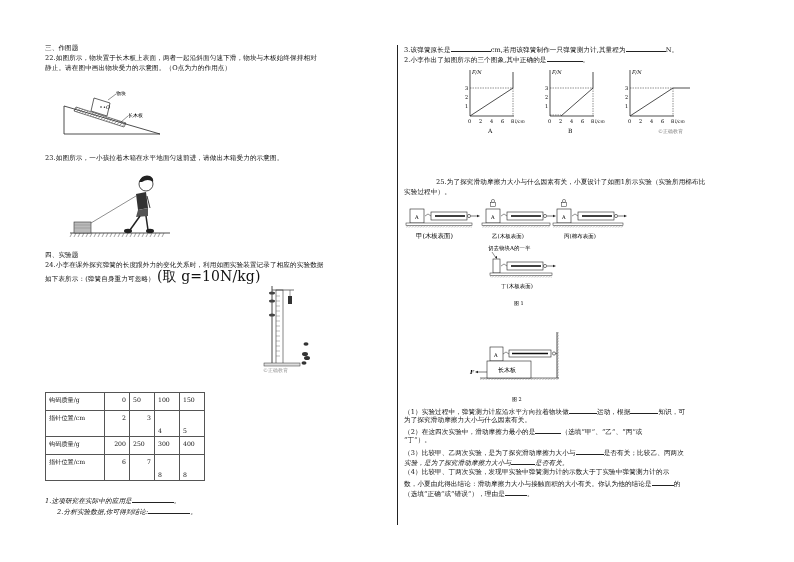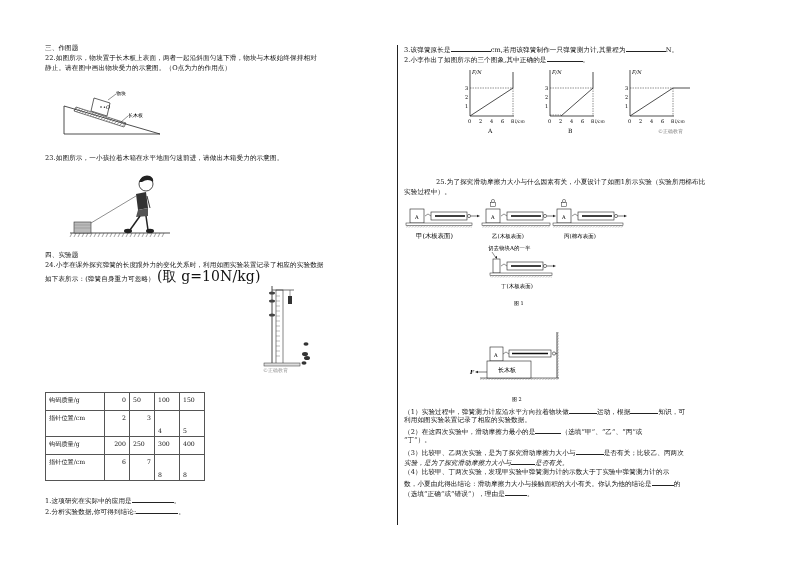--- a/index.html
+++ b/index.html
@@ -156,24 +156,24 @@
   <tr class="tall">
     <td class="lbl">指针位置/cm</td>
     <td class="num">6</td>
     <td class="num">7</td>
     <td class="num2" style="vertical-align:bottom;padding-bottom:2px;">8</td>
     <td class="num2" style="vertical-align:bottom;padding-bottom:2px;">8</td>
   </tr>
 </tbody>
   </table>
 
-<div class="t" style="left:45px;top:495px;">
+<div class="t" style="left:45px;top:495px;font-style:italic;">
   <span>1.这项研究在实际中的应用是</span><span class="blank" style="width:42px;"></span><span>。</span>
 </div>
-<div class="t" style="left:45px;top:506px;">
+<div class="t" style="left:57px;top:506px;font-style:italic;">
   <span>2.分析实验数据,你可得到结论:</span><span class="blank" style="width:42px;"></span><span>。</span>
 </div>
 
 <div class="divider"></div>
 
 <div class="t" style="left:404px;top:44px;">
   <span>3.该弹簧原长是</span><span class="blank" style="width:40px;"></span><span>cm,若用该弹簧制作一只弹簧测力计,其量程为</span><span class="blank" style="width:40px;"></span><span>N。</span>
 </div>
 <div class="t" style="left:404px;top:54px;">
   <span>2.小李作出了如图所示的三个图象,其中正确的是</span><span class="blank" style="width:36px;"></span><span>。</span>
@@ -312,21 +312,21 @@
   <line x1="85.5" y1="23.5" x2="87" y2="23.5" stroke="#222" stroke-width="0.5"></line>
   <line x1="8" y1="42" x2="17" y2="42" stroke="#222" stroke-width="0.6"></line>
   <polygon points="8,40.8 5,42 8,43.2" fill="#222"></polygon>
   <text x="0" y="44" font-size="5.5" font-style="italic" font-weight="bold" font-family="DejaVu Serif, serif">F</text>
   <text x="42" y="71" font-size="5" font-family="DejaVu Serif, serif">图 2</text>
 </svg>
 
 <div class="t" style="left:404px;top:406px;text-align:center;">
   <span>（1）实验过程中，弹簧测力计应沿水平方向拉着物块做</span><span class="blank" style="width:28px;"></span><span>运动，根据</span><span class="blank" style="width:28px;"></span><span>知识，可</span>
 </div>
-<div class="t" style="left:404px;top:416px;">利用如图实验装置记录了相应的实验数据。</div>
+<div class="t" style="left:404px;top:416px;">为了探究滑动摩擦力大小与什么因素有关。</div>
 <div class="t" style="left:404px;top:426px;">
   <span>（2）在这四次实验中，滑动摩擦力最小的是</span><span class="blank" style="width:26px;"></span><span>（选填“甲”、“乙”、“丙”或</span>
 </div>
 <div class="t" style="left:404px;top:436px;">“丁”）。</div>
 <div class="t" style="left:404px;top:447px;">
   <span>（3）比较甲、乙两次实验，是为了探究滑动摩擦力大小与</span><span class="blank" style="width:28px;"></span><span>是否有关；比较乙、丙两次</span>
 </div>
 <div class="t" style="left:404px;top:457px;font-style:italic;">
   <span>实验，是为了探究滑动摩擦力大小与</span><span class="blank" style="width:24px;"></span><span>是否有关。</span>
 </div>

